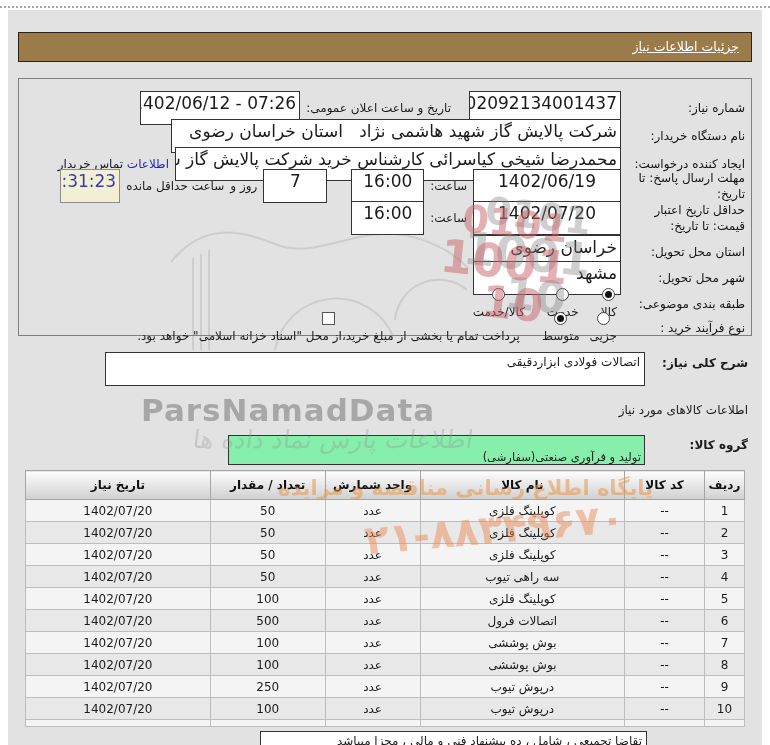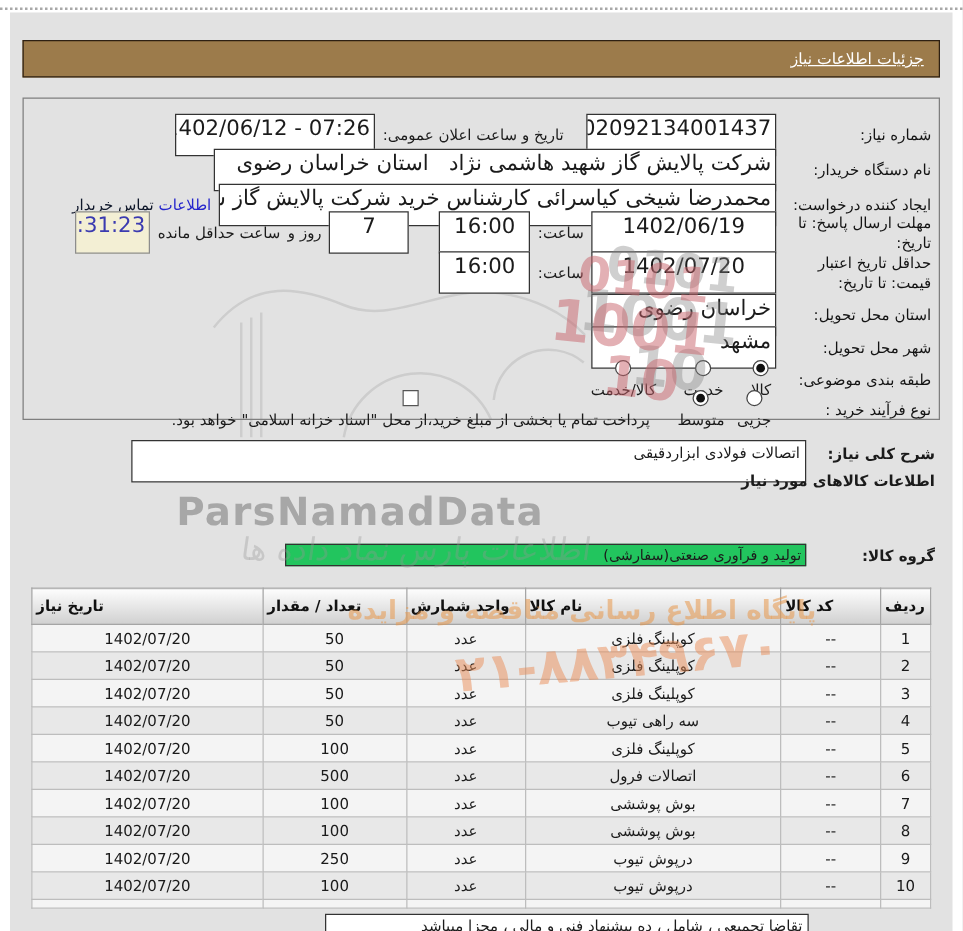--- a/index.html
+++ b/index.html
@@ -45,37 +45,37 @@
   .checkbox { width: 13px; height: 13px; border: 1px solid #555; background: #fff; flex: none; }
   .opt { display: flex; align-items: center; gap: 4px; flex-direction: column; }
   .gap18 { margin-right: 18px; }
   .gap12 { margin-right: 12px; }
   
   .desc-label { position: absolute; top: 346px; right: 14px; font-weight: bold; z-index: 2; }
   .desc-box {
     position: absolute; top: 342px; left: 97px; width: 540px; height: 34px;
     background: #fff; border: 1px solid #333; padding: 2px 4px; z-index: 2;
   }
-  .goods-heading { position: absolute; top: 368px; right: 14px; font-weight: bold; z-index: 2; margin-left: 24px; }
+  .goods-heading { position: absolute; top: 393px; right: 14px; font-weight: normal; z-index: 2; margin-left: 24px; }
   .group-label { position: absolute; top: 428px; right: 14px; font-weight: bold; z-index: 2; }
   .group-input {
     position: absolute; top: 425px; left: 220px; width: 417px; height: 18px;
-    background: #22c55e; border: 1px solid #333; padding: 1px 3px;
+    background: #86efac; border: 1px solid #333; padding: 14px 3px;
     white-space: nowrap; overflow: hidden; z-index: 2; font-size: 11.5px;
   }
   
   .goods-table {
     position: absolute; top: 460px; left: 17px; width: 720px;
     border-collapse: collapse; z-index: 2;
     border: 1px solid #979797; background: #f3f3f3;
   }
   .goods-table th {
     background: linear-gradient(#fdfdfd, #d0d0d0);
     border: 1px solid #a5a5a5; font-weight: bold; font-size: 12px;
-    padding: 5px 3px; height: 29px; text-align: left; color: #111;
+    padding: 5px 3px; height: 29px; text-align: center; color: #111;
   }
   .goods-table td {
     border: 1px solid #bdbdbd; font-size: 12px; text-align: center;
     padding: 3px 4px; height: 22px;
   }
   .goods-table tbody tr:nth-child(odd)  { background: #f4f4f4; }
   .goods-table tbody tr:nth-child(even) { background: #e8e8e8; }
   .goods-table .footer-row td { height: 7px; padding: 0; background: #f4f4f4; }
   
   .note-box {

